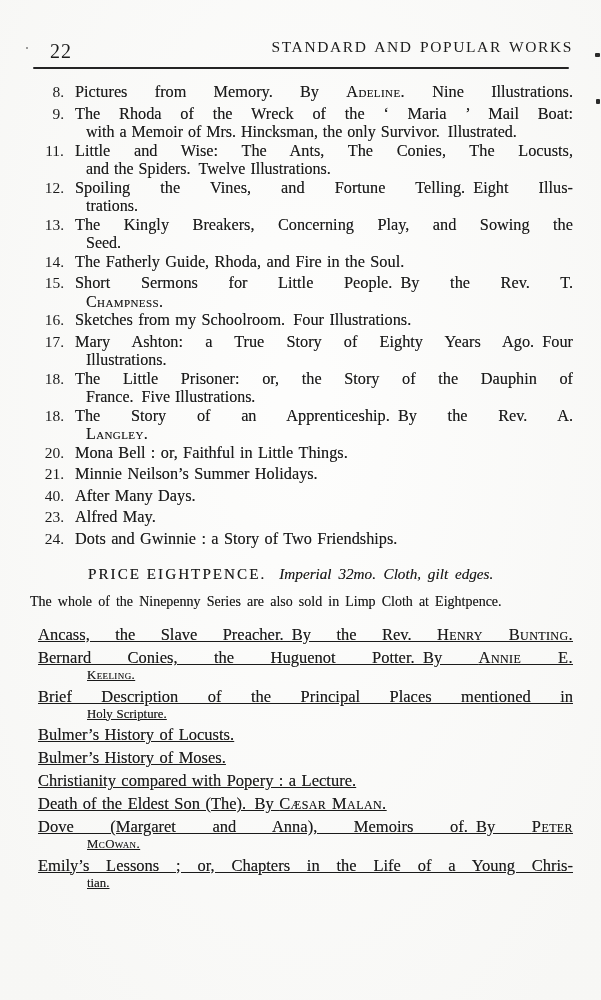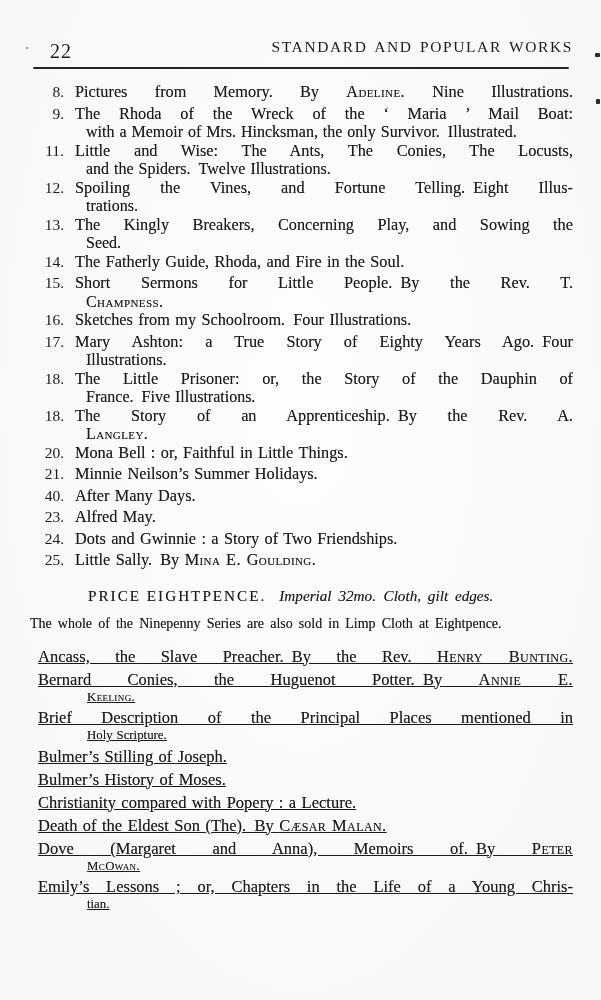--- a/index.html
+++ b/index.html
@@ -213,26 +213,20 @@
         <div class="content">
           <div class="line main"><span>Alfred May.</span></div>
         </div>
       </div>
       <div class="entry">
         <span class="num">24.</span>
         <div class="content">
           <div class="line main"><span>Dots and Gwinnie : a Story of Two Friendships.</span></div>
         </div>
       </div>
-      <div class="entry">
-        <span class="num">25.</span>
-        <div class="content">
-          <div class="line main"><span>Little Sally. By </span><span class="sc">Mina E. Goulding.</span></div>
-        </div>
-      </div>
     </div>
 
   <p class="price-line">
     <span class="price-label">PRICE EIGHTPENCE.</span><span class="price-details">Imperial 32mo. Cloth, gilt edges.</span>
   </p>
 
   <p class="series-note">The whole of the Ninepenny Series are also sold in Limp Cloth at Eightpence.</p>
 
   <div class="catalog-list plain">
       <div class="entry">
@@ -247,21 +241,21 @@
         </div>
       </div>
       <div class="entry">
         <div class="content">
           <div class="line main just"><span>Brief Description of the Principal Places mentioned in</span></div>
           <div class="line sub"><span>Holy Scripture.</span></div>
         </div>
       </div>
       <div class="entry">
         <div class="content">
-          <div class="line main"><span>Bulmer’s Stilling of Joseph.</span></div>
+          <div class="line main"><span>Bulmer’s History of Locusts.</span></div>
         </div>
       </div>
       <div class="entry">
         <div class="content">
           <div class="line main"><span>Bulmer’s History of Moses.</span></div>
         </div>
       </div>
       <div class="entry">
         <div class="content">
           <div class="line main"><span>Christianity compared with Popery : a Lecture.</span></div>

